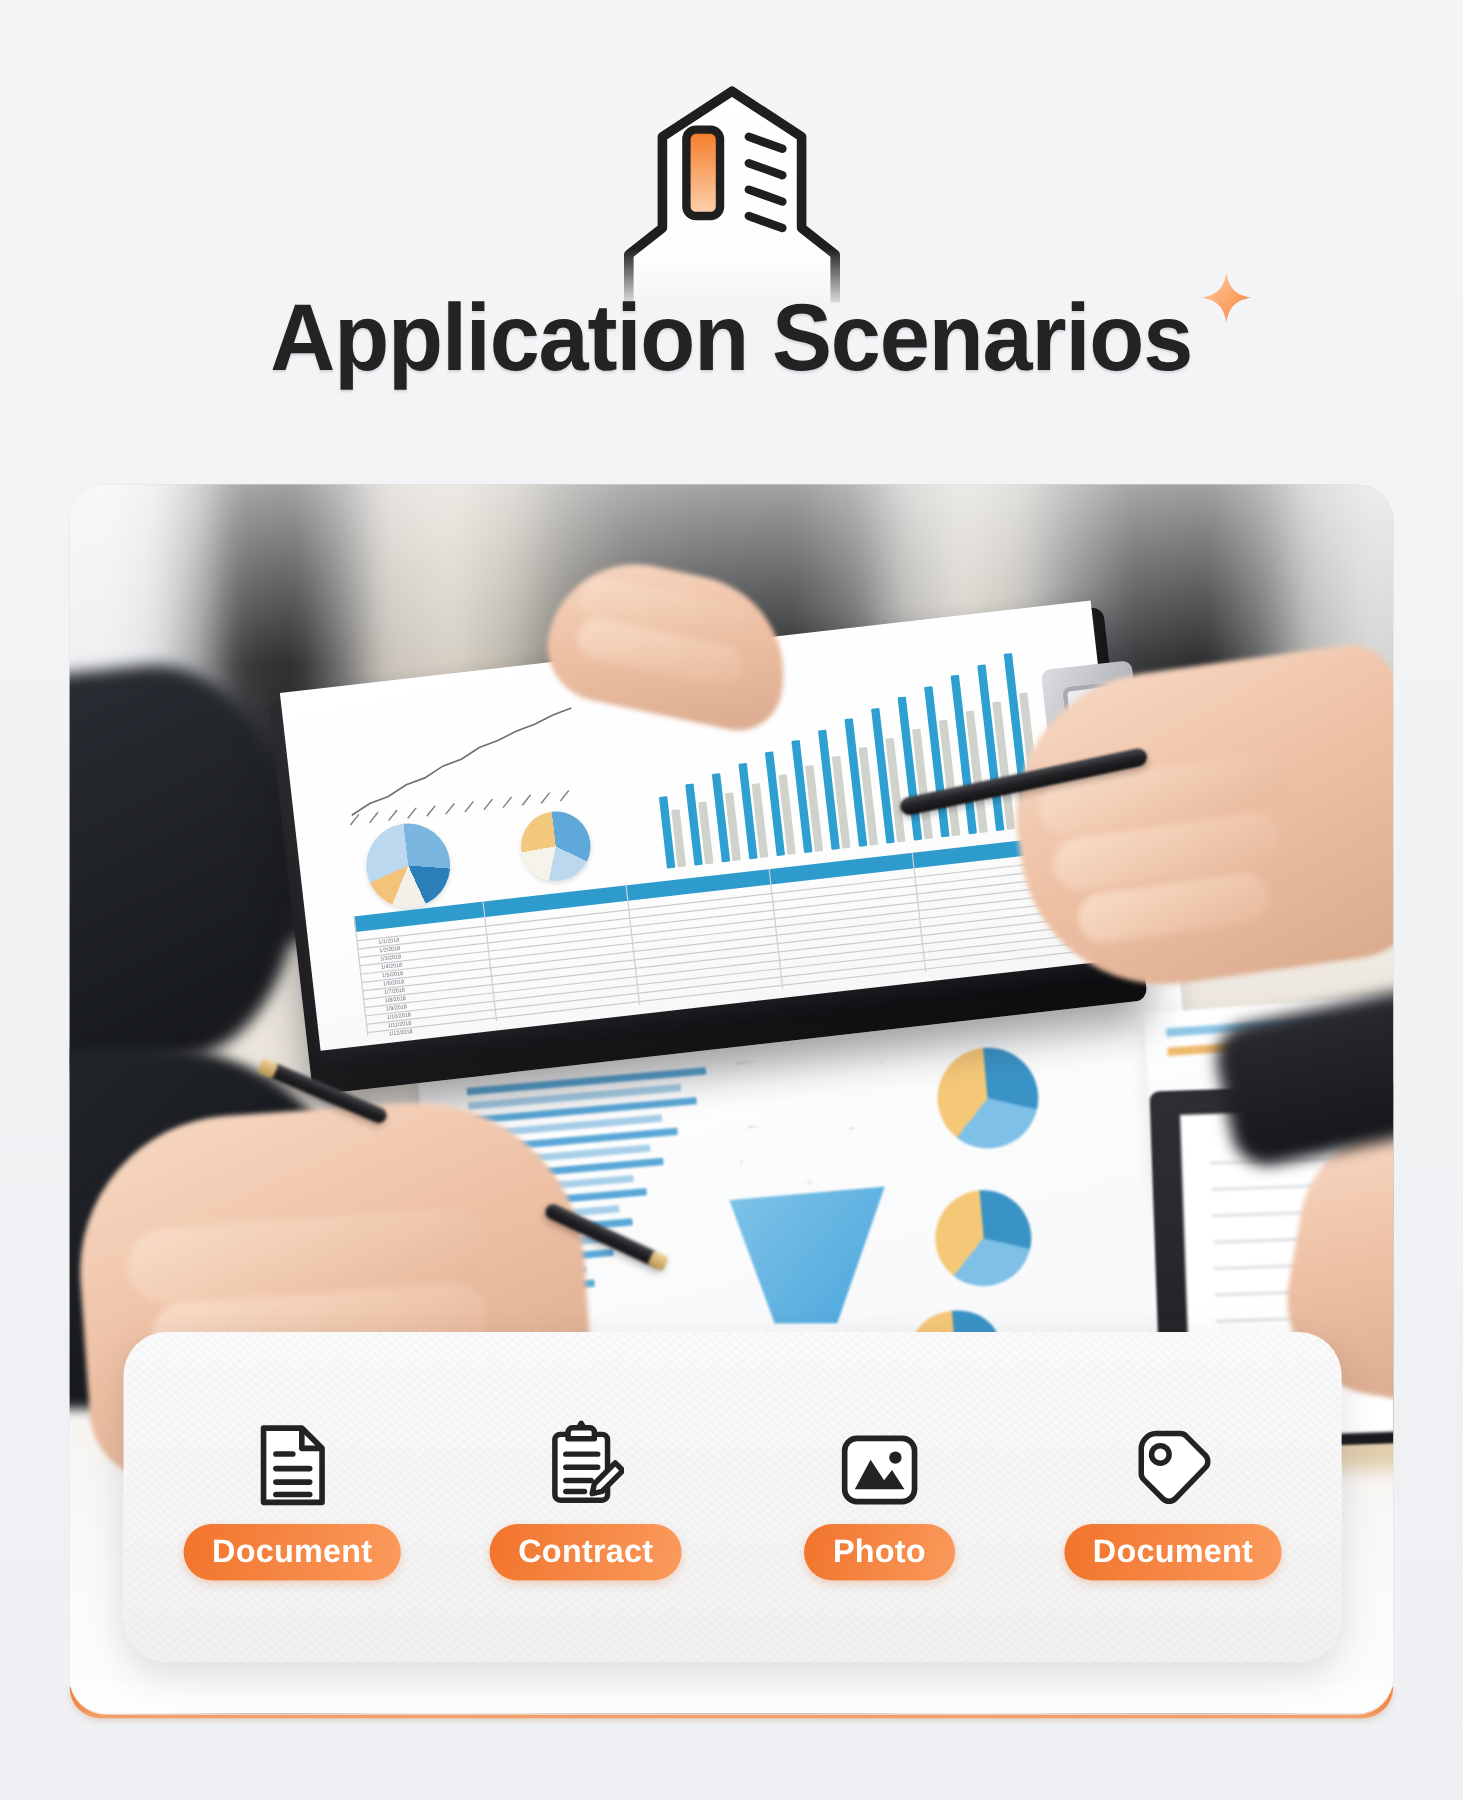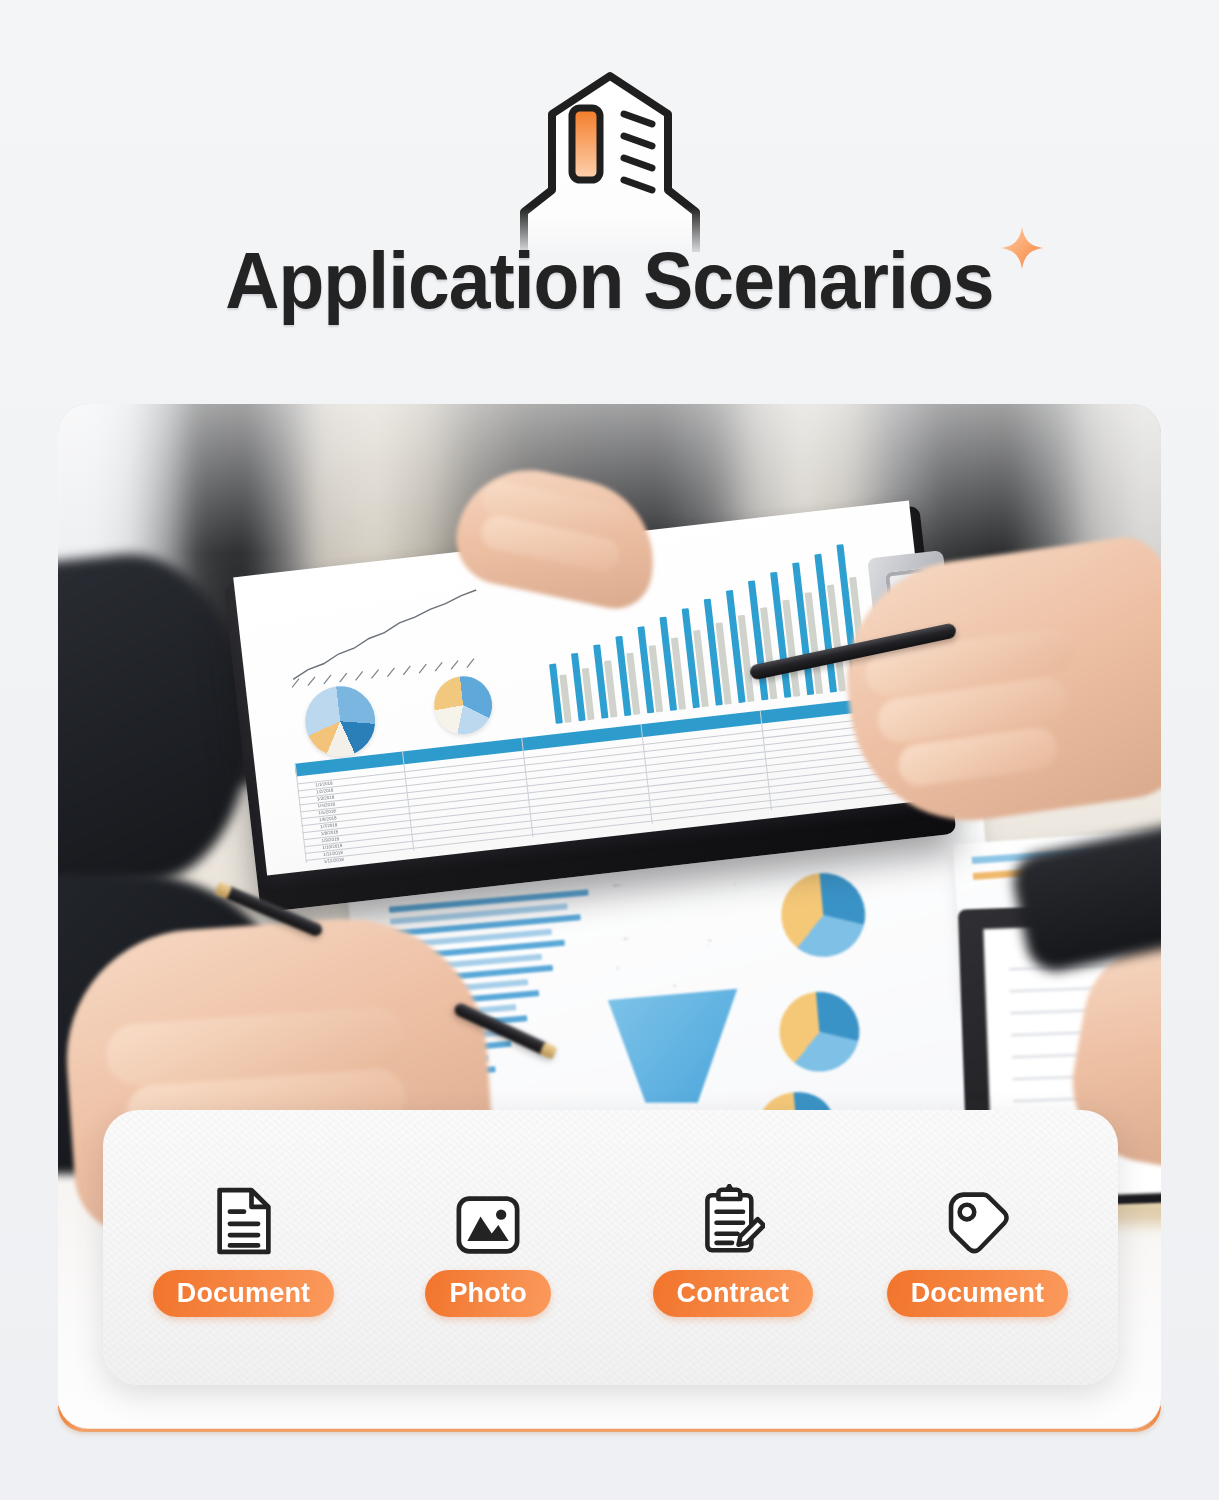--- a/index.html
+++ b/index.html
@@ -730,47 +730,47 @@
               <line x1="17" y1="52" x2="47" y2="52"></line>
               <line x1="17" y1="63" x2="47" y2="63"></line>
             </g>
           </svg>
         </div>
         <div class="badge">Document</div>
       </div>
 
       <div class="scenario">
         <div class="icon-box">
-          <svg viewBox="0 0 72 66" width="68" height="62" aria-hidden="true">
-            <rect x="5" y="5" width="62" height="56" rx="11" fill="#ffffff" stroke="#232323" stroke-width="5"></rect>
-            <circle cx="50" cy="22" r="5.5" fill="#232323"></circle>
-            <path d="M14 50 L28 24 L40 42 L47 33 L58 50 Z" fill="#232323"></path>
-          </svg>
-        </div>
-        <div class="badge">Photo</div>
-      </div>
-
-      <div class="scenario">
-        <div class="icon-box">
           <svg viewBox="0 0 70 78" width="64" height="72" aria-hidden="true">
             <path d="M12 12 h38 a5 5 0 0 1 5 5 v50 a5 5 0 0 1 -5 5 H12 a5 5 0 0 1 -5 -5 V17 a5 5 0 0 1 5 -5 Z" fill="#ffffff" stroke="#232323" stroke-width="5" stroke-linejoin="round"></path>
             <path d="M23 6 h16 a4 4 0 0 1 4 4 v6 H19 v-6 a4 4 0 0 1 4 -4 Z" fill="#ffffff" stroke="#232323" stroke-width="5" stroke-linejoin="round"></path>
             <path d="M28 6 l3 -5 l3 5" fill="none" stroke="#232323" stroke-width="4" stroke-linecap="round"></path>
             <g stroke="#232323" stroke-width="5" stroke-linecap="round">
               <line x1="17" y1="30" x2="46" y2="30"></line>
               <line x1="17" y1="42" x2="46" y2="42"></line>
               <line x1="17" y1="54" x2="40" y2="54"></line>
               <line x1="17" y1="64" x2="34" y2="64"></line>
             </g>
             <path d="M62 38 l7 7 l-19 19 l-9 2 l2 -9 Z" fill="#ffffff" stroke="#232323" stroke-width="5" stroke-linejoin="round"></path>
           </svg>
         </div>
         <div class="badge">Contract</div>
       </div>
 
+      <div class="scenario">
+        <div class="icon-box">
+          <svg viewBox="0 0 72 66" width="68" height="62" aria-hidden="true">
+            <rect x="5" y="5" width="62" height="56" rx="11" fill="#ffffff" stroke="#232323" stroke-width="5"></rect>
+            <circle cx="50" cy="22" r="5.5" fill="#232323"></circle>
+            <path d="M14 50 L28 24 L40 42 L47 33 L58 50 Z" fill="#232323"></path>
+          </svg>
+        </div>
+        <div class="badge">Photo</div>
+      </div>
+
 
       <div class="scenario">
         <div class="icon-box">
           <svg viewBox="0 0 70 72" width="64" height="66" aria-hidden="true">
             <path d="M20 5 h22 a8 8 0 0 1 5.6 2.3 l17.4 17.4 a8 8 0 0 1 0 11.3 L37.6 64.4 a8 8 0 0 1 -11.3 0 L8.9 47 A8 8 0 0 1 6.6 41.4 V19 A14 14 0 0 1 20 5 Z" fill="#ffffff" stroke="#232323" stroke-width="5" stroke-linejoin="round"></path>
             <circle cx="24" cy="24" r="8" fill="#ffffff" stroke="#232323" stroke-width="5"></circle>
           </svg>
         </div>
         <div class="badge">Document</div>
       </div>

